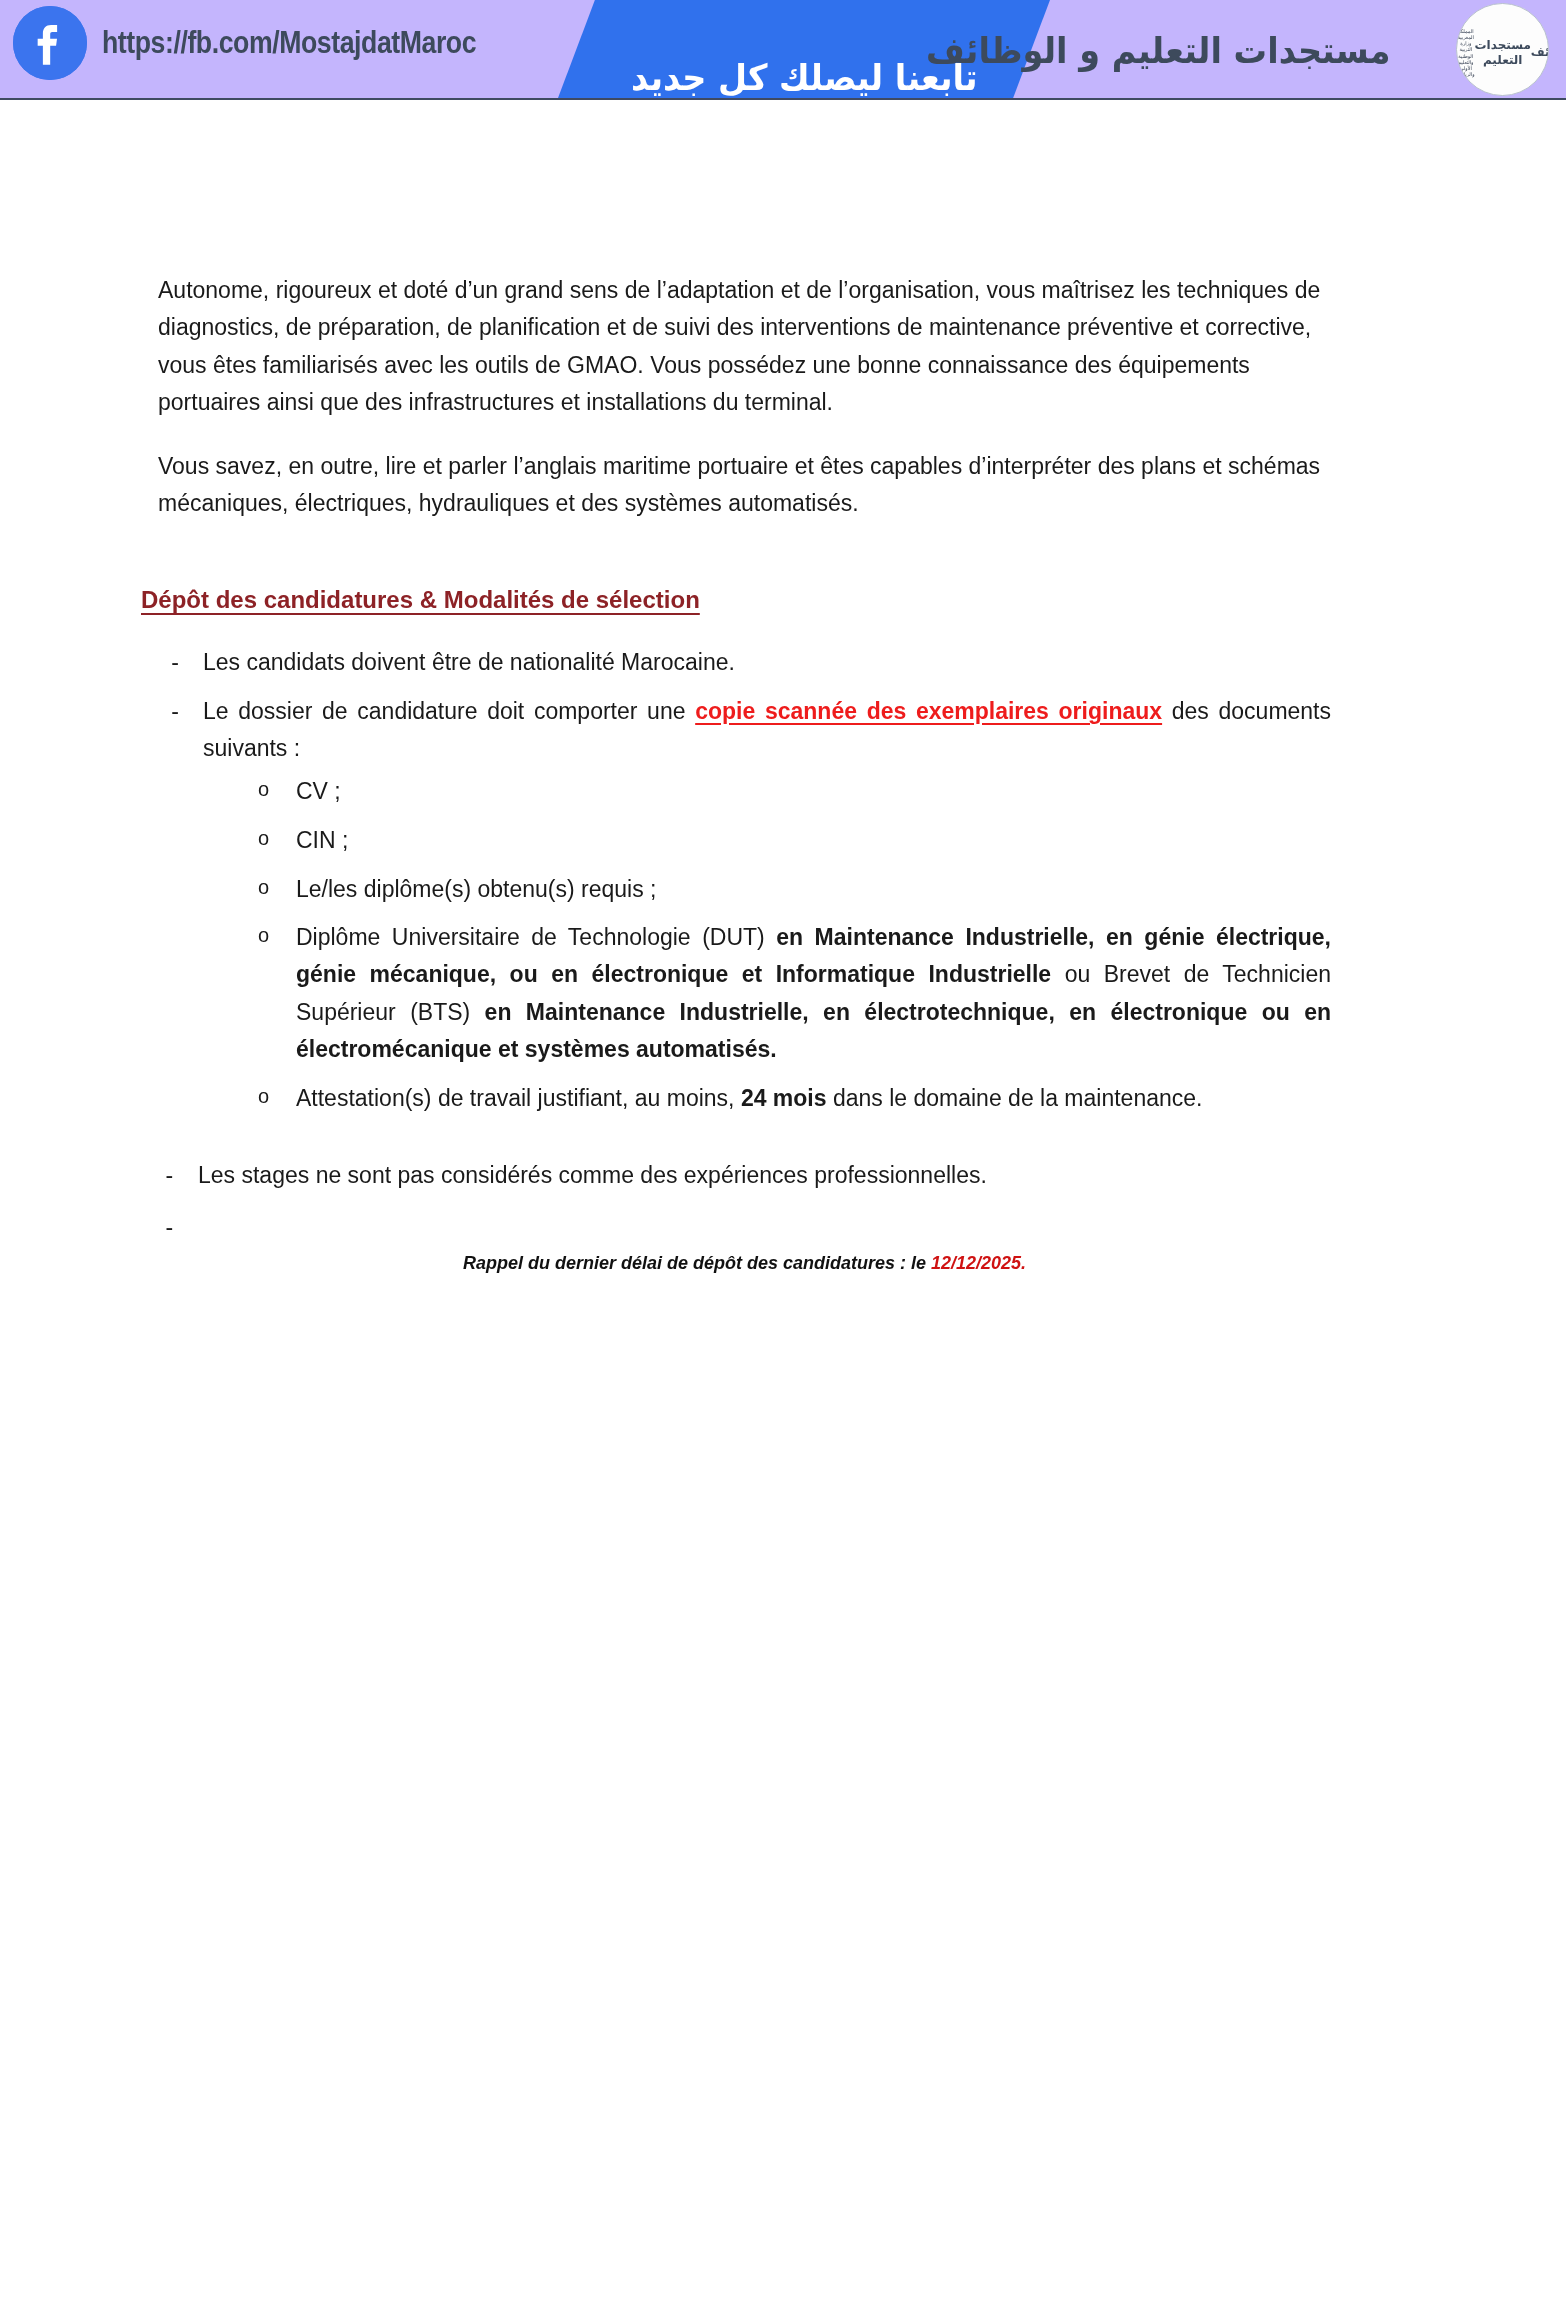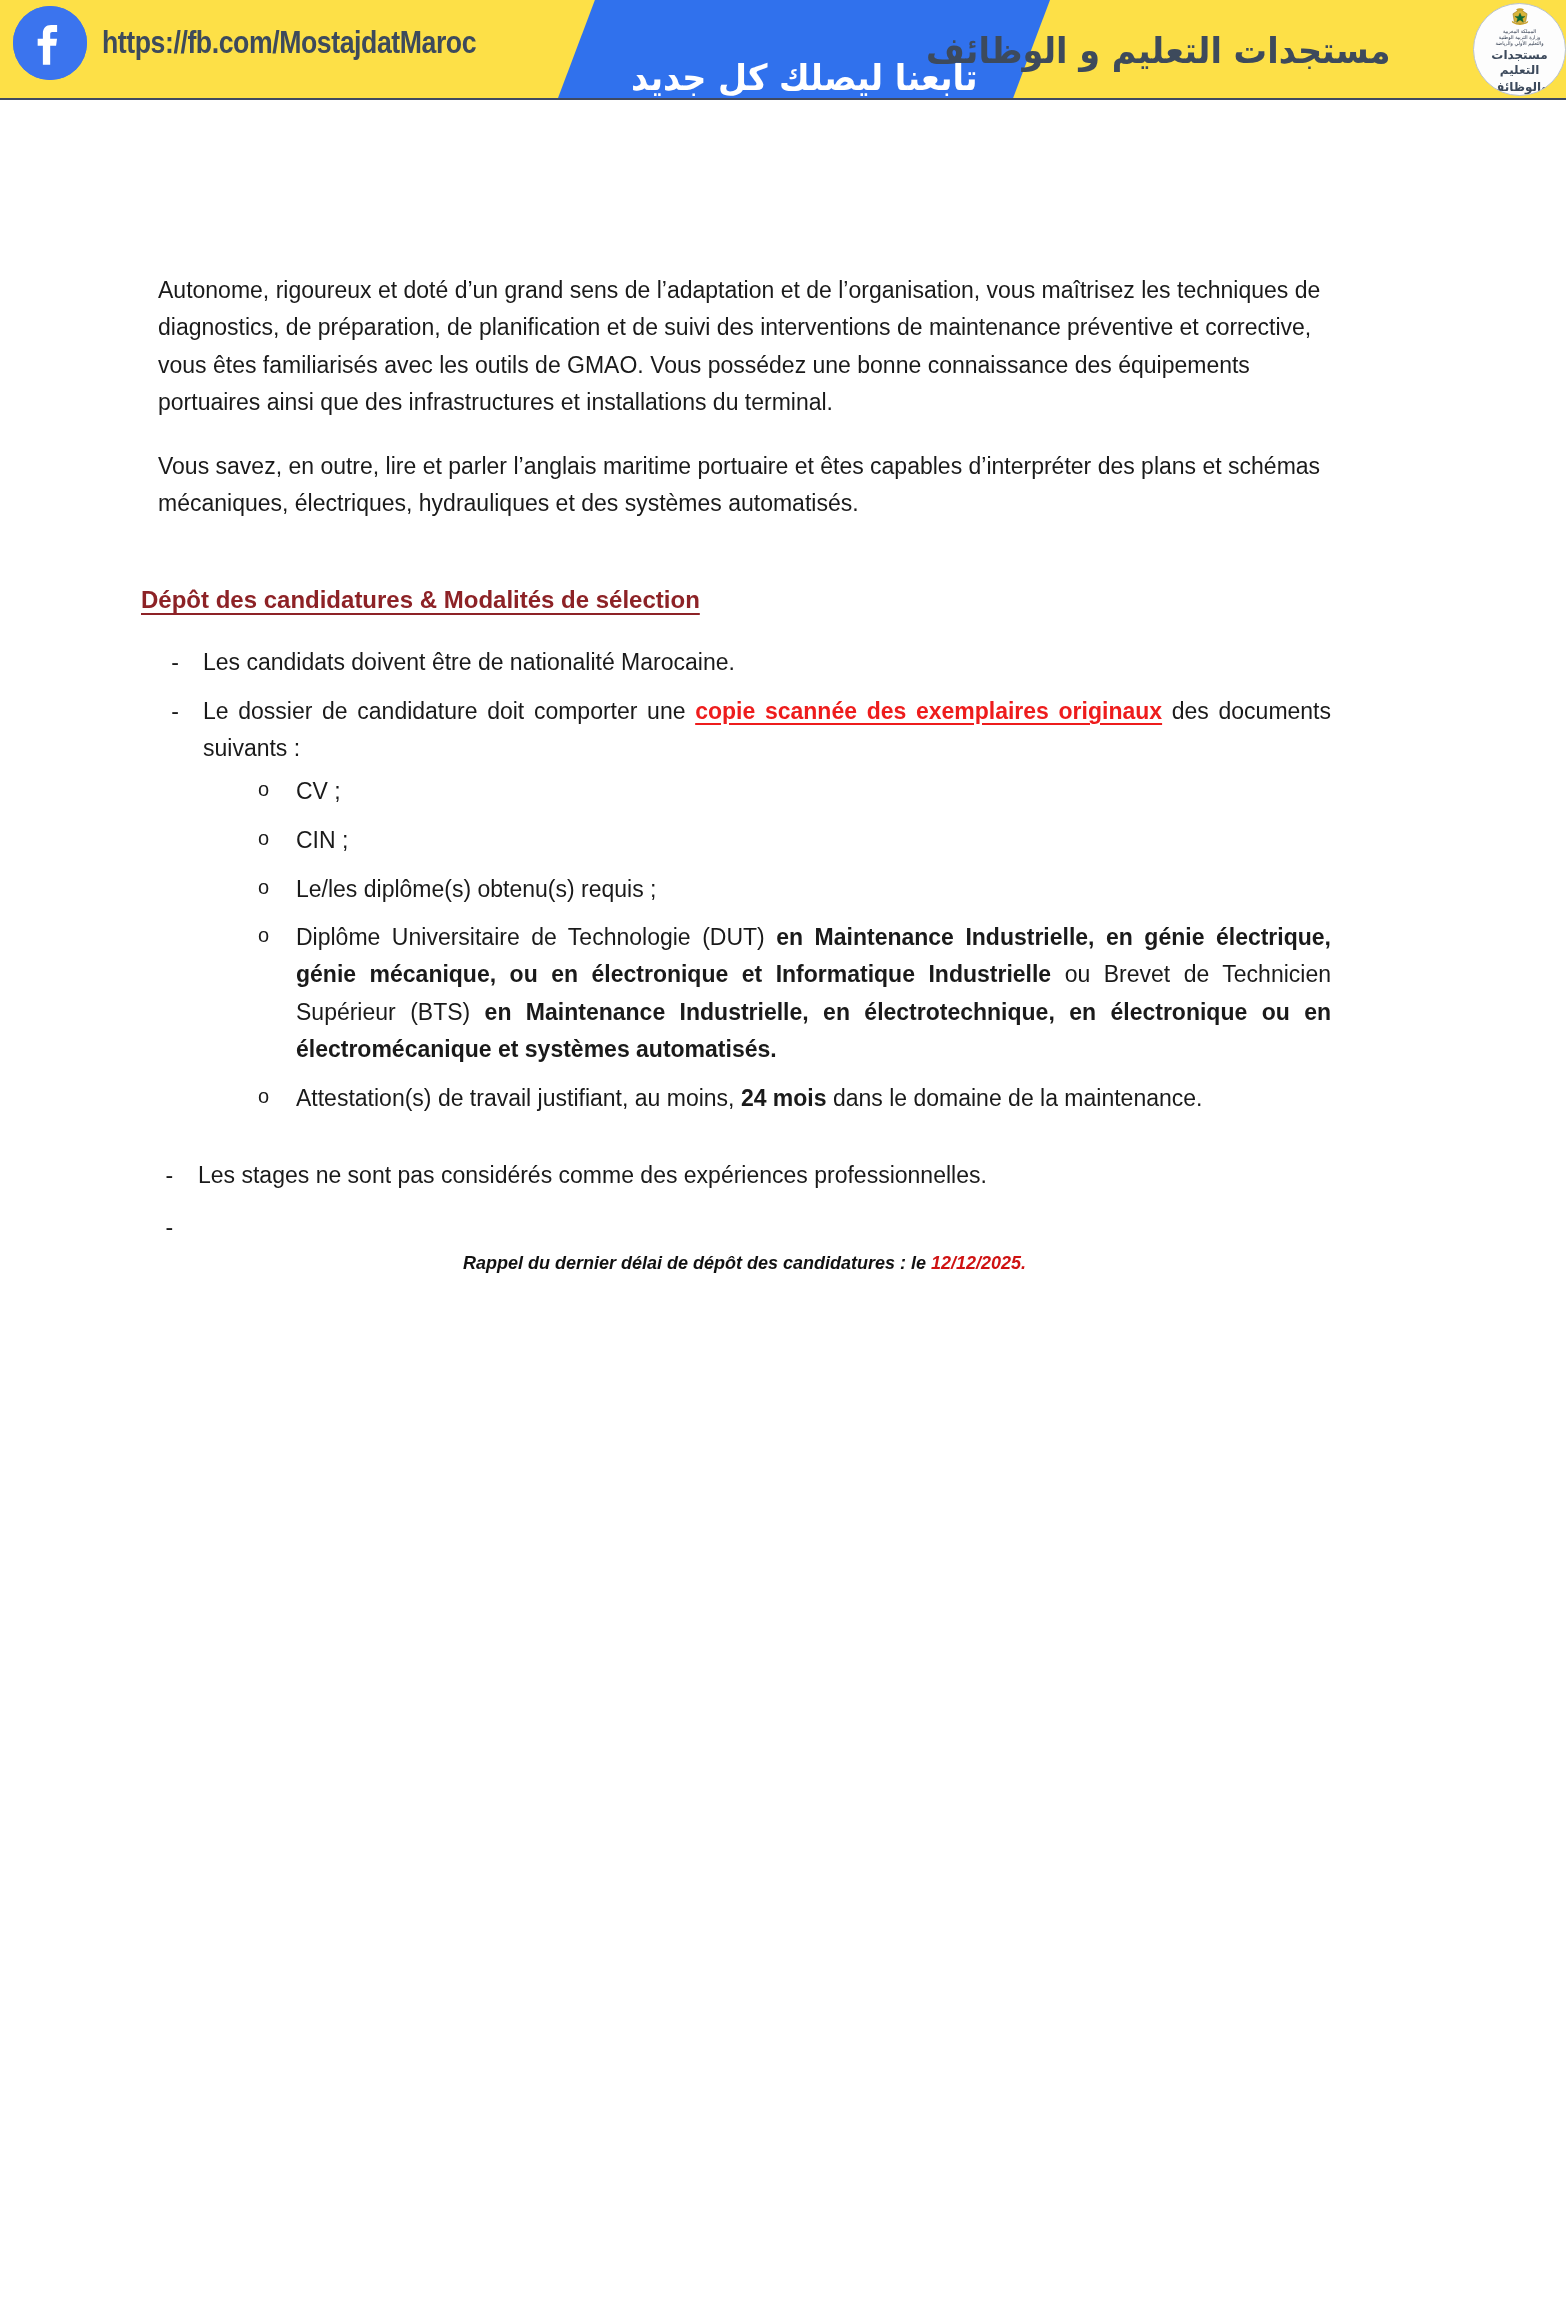--- a/index.html
+++ b/index.html
@@ -14,21 +14,21 @@
     font-family: "Liberation Sans", sans-serif;
     color: #000000;
     overflow: hidden;
   }
 
   
   .header {
     position: relative;
     width: 1566px;
     height: 100px;
-    background: #fde047;
+    background: #c4b5fd;
     overflow: hidden;
   }
   .header-rule {
     position: absolute;
     left: 0;
     top: 98px;
     width: 1566px;
     height: 4.7px;
     background: #3f4a61;
   }
@@ -96,29 +96,29 @@
     font-family: "DejaVu Sans", sans-serif;
     font-size: 36px;
     font-weight: 700;
     color: #3d4a5c;
     white-space: nowrap;
   }
 
   
   .brand-logo {
     position: absolute;
-    right: 0;
+    right: 17px;
     top: 2.8px;
     width: 93px;
     height: 93px;
     border-radius: 50%;
     background: #fdfdfd;
     border: 1.9px solid #b9c2ce;
     display: flex;
-    flex-direction: column;
+    flex-direction: row;
     align-items: center;
     justify-content: flex-start;
     padding-top: 4.7px;
     box-sizing: border-box;
     overflow: hidden;
   }
   .logo-emblem { width: 28px; height: 25.6px; display:block; }
   .logo-ministry {
     direction: rtl;
     font-family: "DejaVu Sans", sans-serif;

